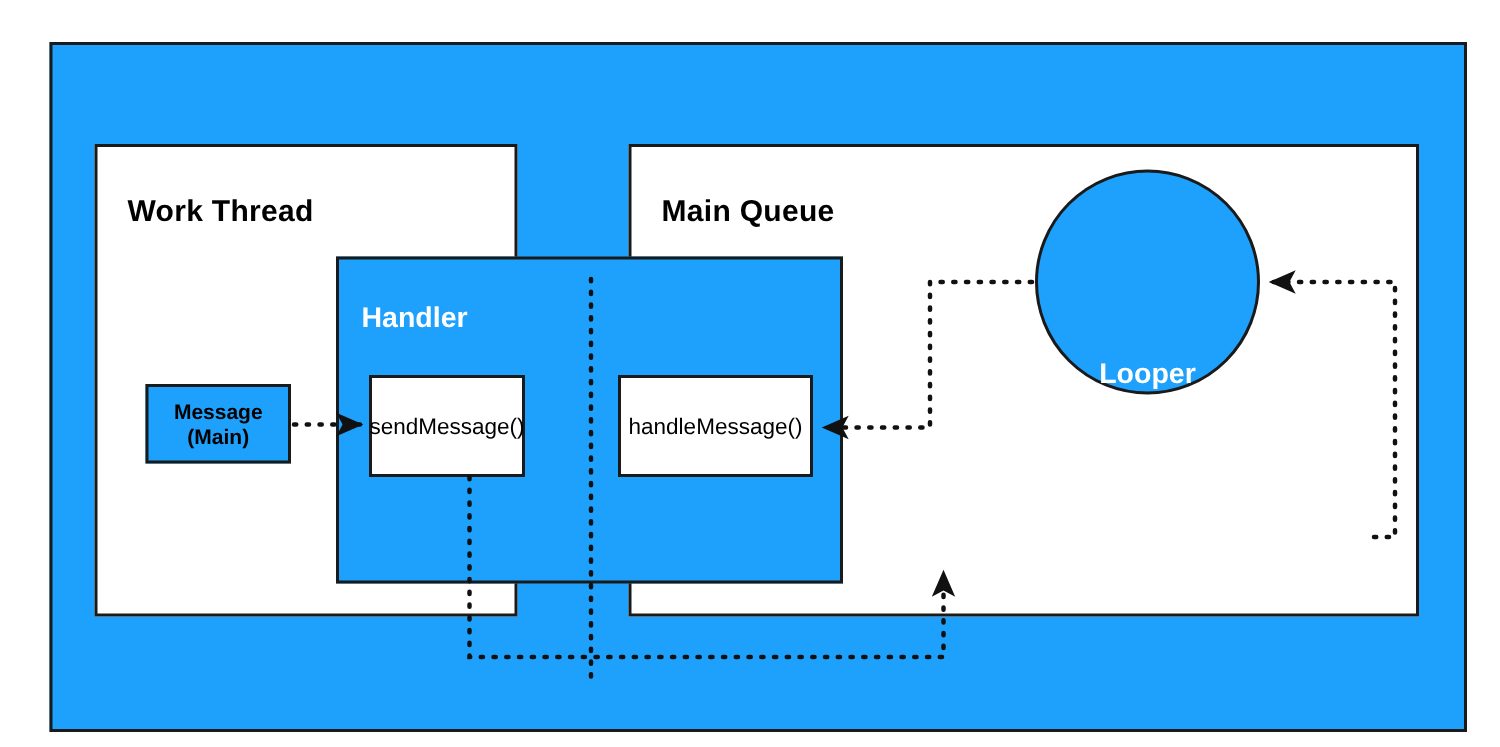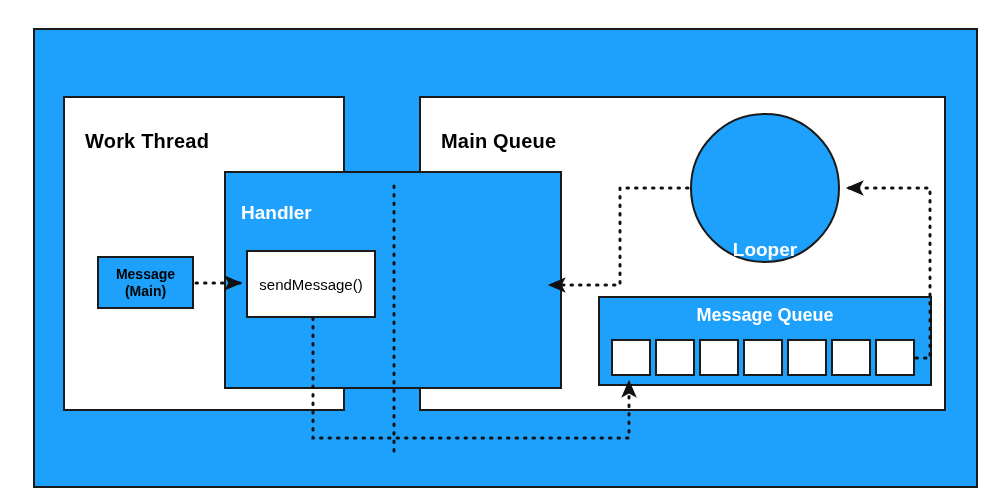--- a/index.html
+++ b/index.html
@@ -68,21 +68,21 @@
   .method-box {
     background: #ffffff;
     border: 2px solid #1a1a1a;
     display: flex;
     align-items: center;
     justify-content: center;
     font-size: 15px;
     color: #000000;
     white-space: nowrap;
   }
-  #send-message-box   { left: 246px; top: 250px; width: 130px; height: 68px; }
+  #send-message-box   { left: 246px; top: 250px; width: 104px; height: 68px; }
   #handle-message-box { left: 412px; top: 250px; width: 130px; height: 68px; }
 
   
   #message-work-box {
     left: 97px; top: 256px;
     width: 97px; height: 53px;
     background: #1da1fd;
     border: 2px solid #1a1a1a;
     display: flex;
     flex-direction: column;
@@ -156,44 +156,35 @@
   </div>
 
   <div class="abs thread-box" id="main-thread-box">
     <div class="thread-label">Main Queue</div>
   </div>
 
   <div class="abs" id="looper-circle">
     <span>Looper</span>
   </div>
 
-  <div class="abs" id="message-queue-box">
-    <div id="message-queue-label">Message Queue</div>
-    <div id="queue-slots">
-        <div class="queue-slot"></div>
-        <div class="queue-slot"></div>
-        <div class="queue-slot"></div>
-        <div class="queue-slot"></div>
-        <div class="queue-slot"></div>
-        <div class="queue-slot"></div>
-        <div class="queue-slot"></div>
-      </div>
-  </div>
 
   <div class="abs" id="handler-box">
     <div id="handler-label">Handler</div>
   </div>
 
   <div class="abs" id="message-work-box">
     <span>Message</span>
     <span>(Main)</span>
   </div>
 
   <div class="abs method-box" id="send-message-box">
     <span>sendMessage()</span>
+  </div>
+  <div class="abs method-box" id="handle-message-box">
+    <span>handleMessage()</span>
   </div>
 
   <svg class="abs" id="connectors" viewBox="0 0 1000 498" xmlns="http://www.w3.org/2000/svg">
     <defs>
       <marker id="arrowhead" markerWidth="7" markerHeight="7" refX="5.6" refY="3" orient="auto" markerUnits="strokeWidth">
         <path d="M0,0.4 L6,3 L0,5.6 L1.4,3 Z" fill="#111111"></path>
       </marker>
     </defs>
 
     <line x1="394" y1="186" x2="394" y2="452" stroke="#111111" stroke-width="3" stroke-dasharray="1.5 7" stroke-linecap="round"></line>

